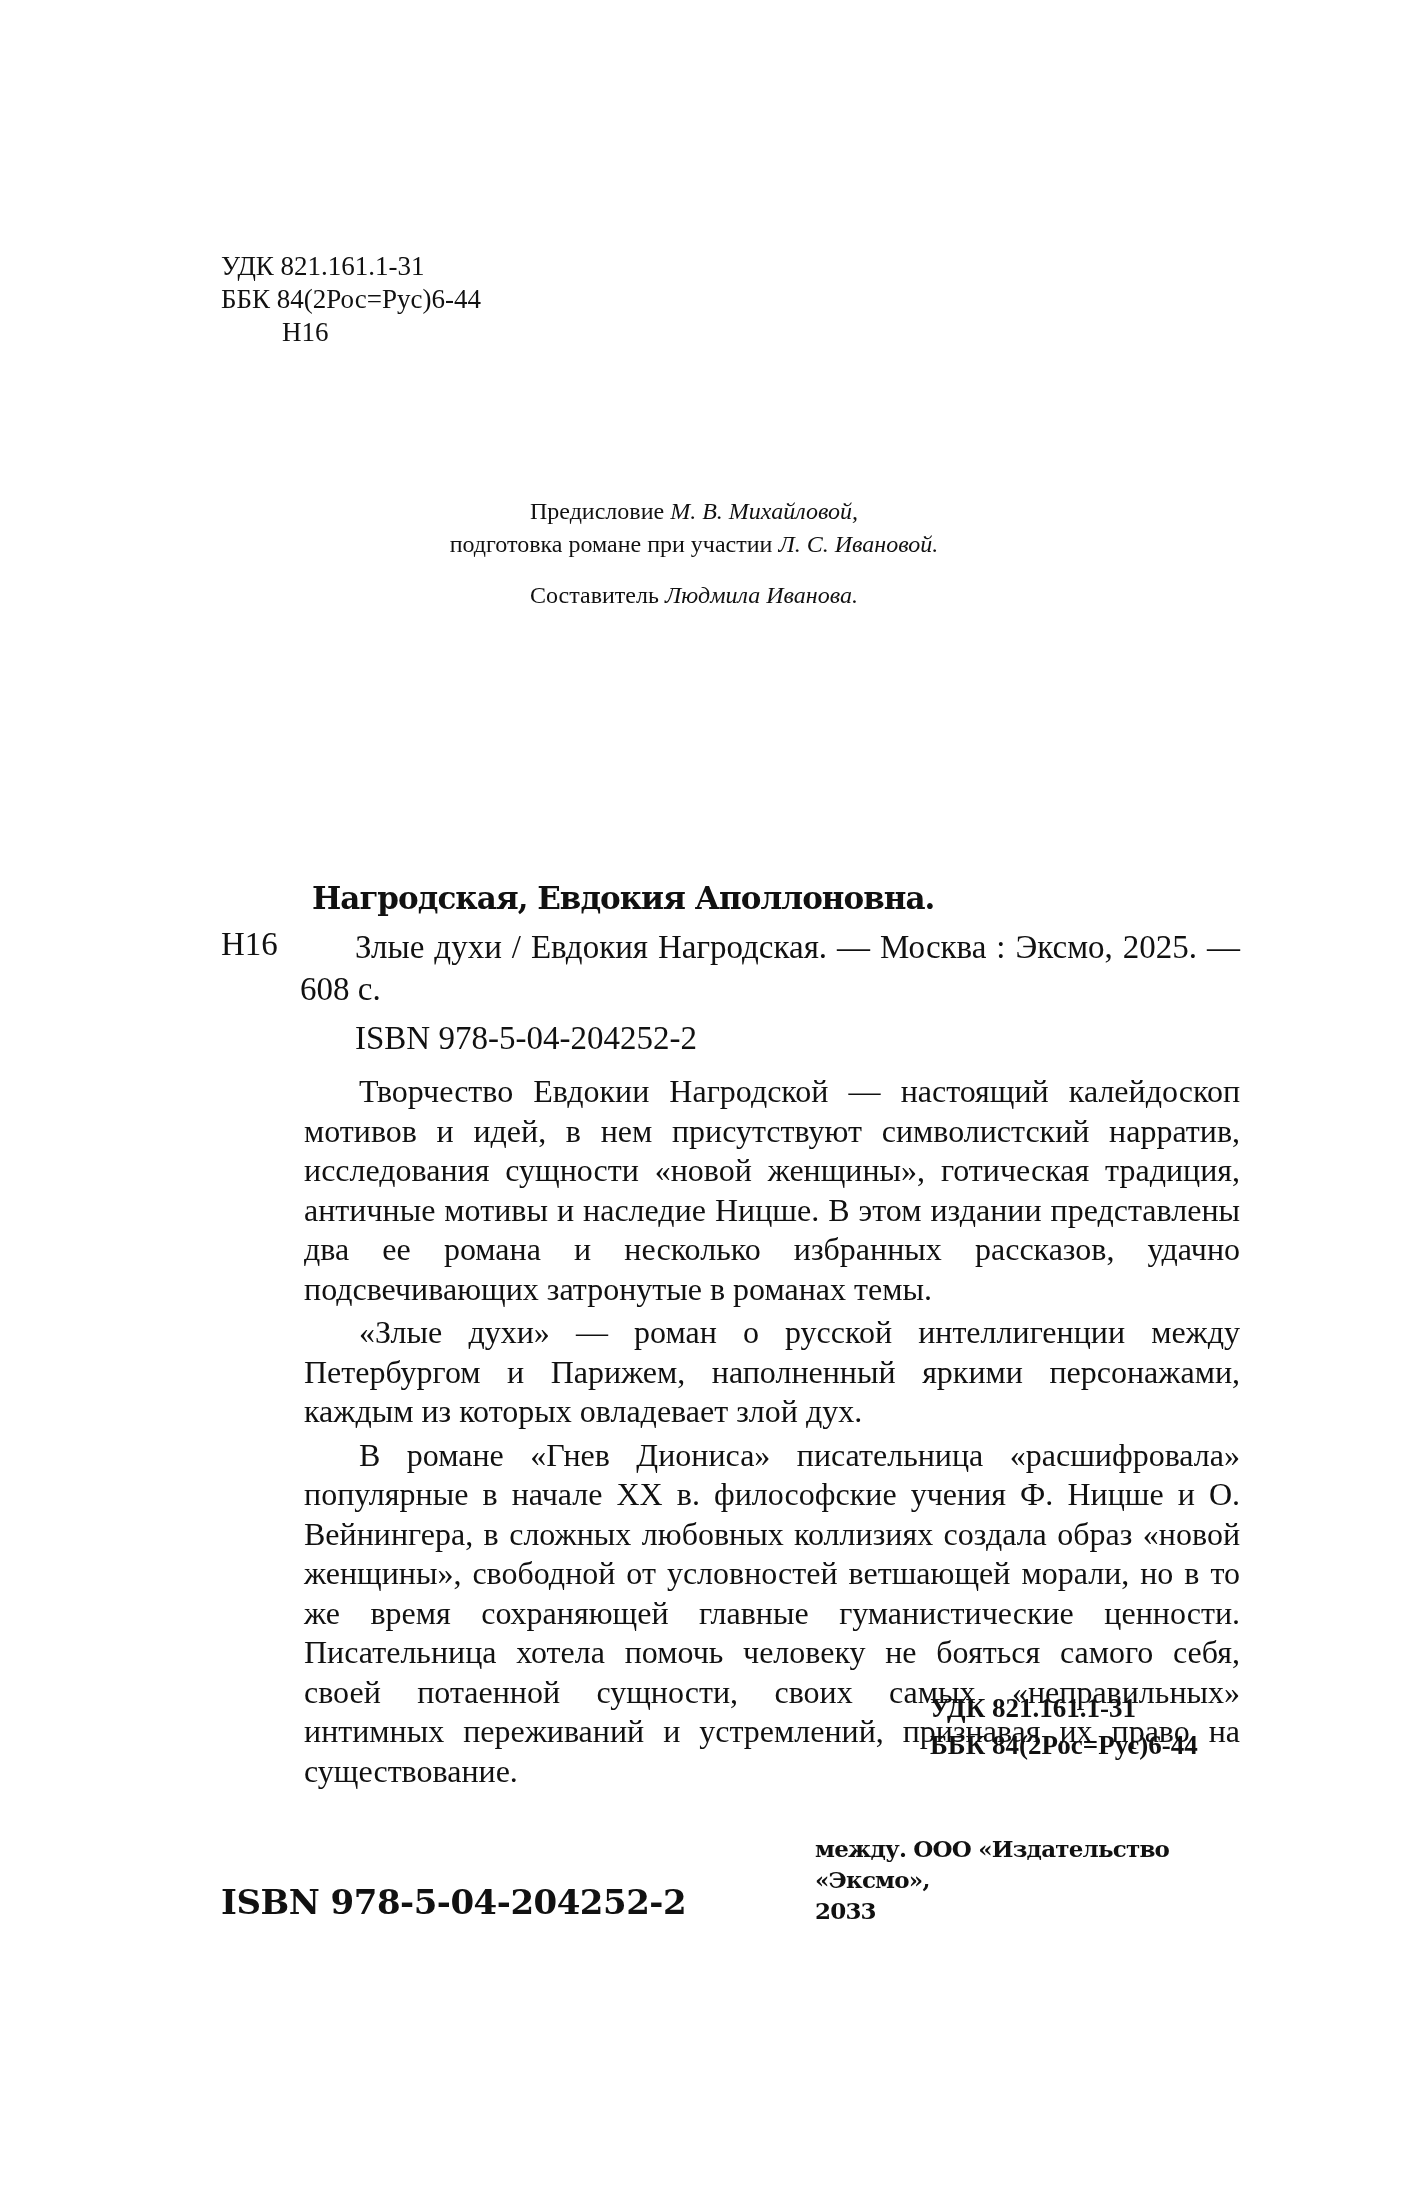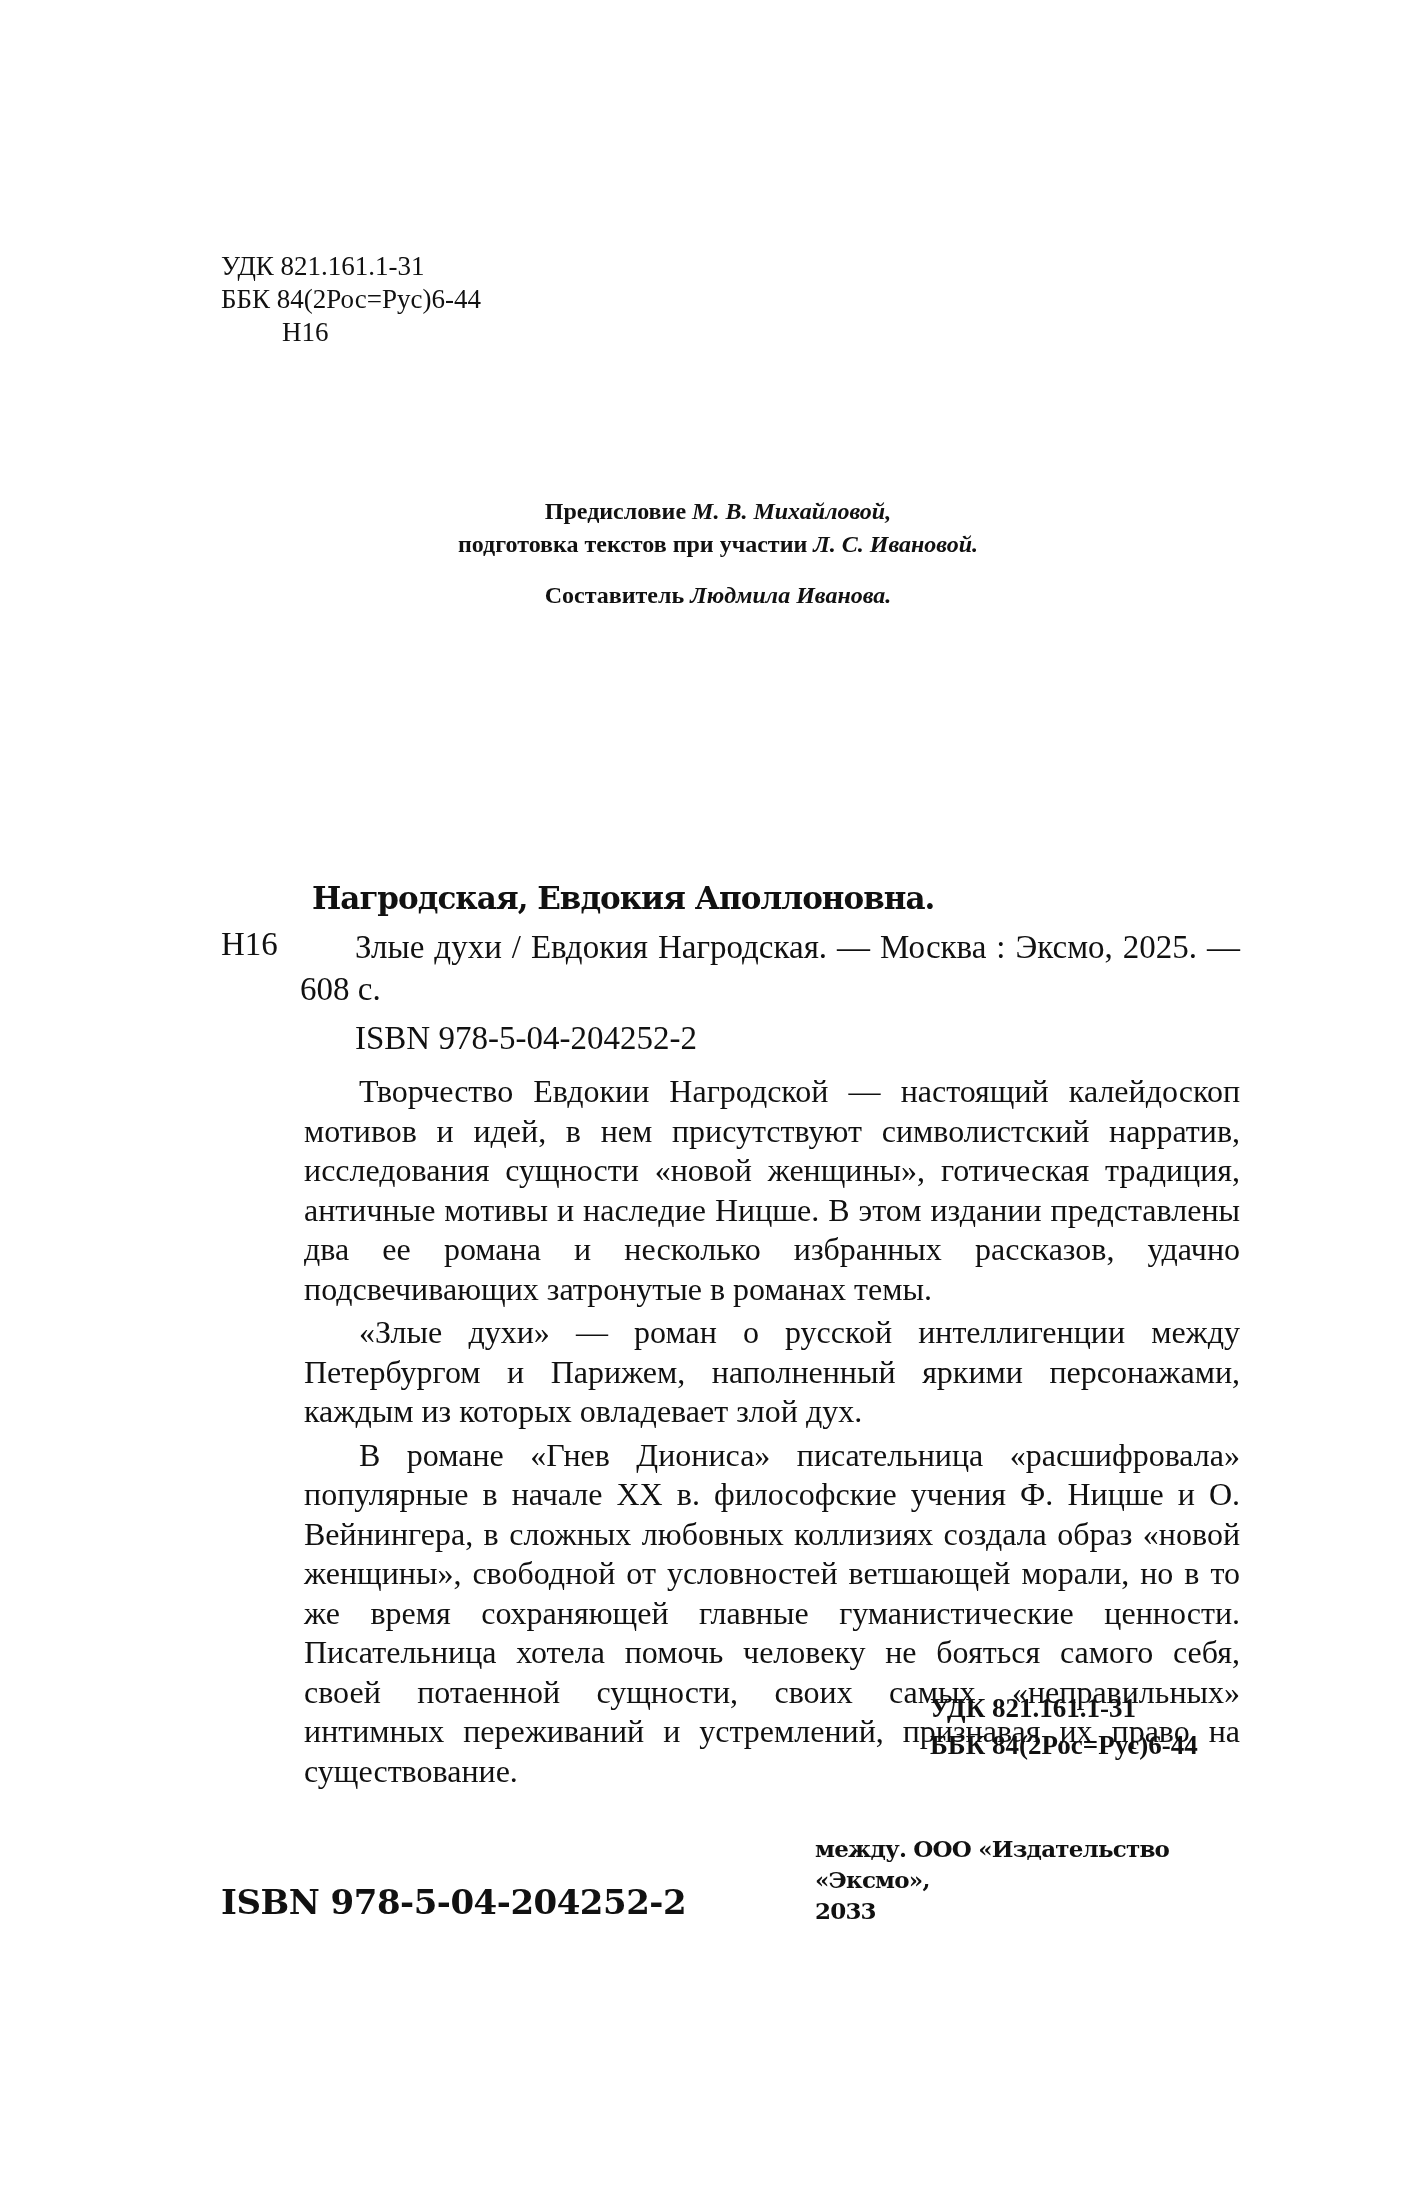--- a/index.html
+++ b/index.html
@@ -1,21 +1,21 @@
 <!DOCTYPE html>
 <html><head>
 <meta charset="utf-8">
 <style>
   html, body { margin:0; padding:0; background:#ffffff; }
   body { width:1407px; height:2185px; position:relative; overflow:hidden; color:#111; font-family:"DejaVu Serif","Liberation Serif",serif; }
   .abs { position:absolute; }
   .serif-cond { font-family:"Liberation Serif","DejaVu Serif",serif; }
   .udk-top { left:221px; top:250px; font-size:27px; line-height:33px; }
   .udk-top .indent { padding-left:61px; }
-  .credits { left:308px; width:820px; top:495px; text-align:center; font-size:24px; line-height:33px; font-family:"Liberation Serif",serif;font-weight:bold; }
+  .credits { left:284px; width:820px; top:495px; text-align:center; font-size:24px; line-height:33px; font-family:"Liberation Serif",serif; }
   .credits .gap { height:18px; }
   .credits i { font-style:italic; }
   .author { left:312px; top:880px; font-size:31px; font-weight:bold; font-family:"DejaVu Serif",serif; letter-spacing:-1px; }
   .code { left:221px; top:926px; font-size:33px; font-family:"Liberation Serif",serif; }
   .bib { left:300px; top:926px; width:940px; font-size:33px; line-height:42px; font-family:"Liberation Serif",serif; text-align:justify; text-align-last:left; }
   .isbn1 { left:355px; top:1020px; font-size:33px; font-family:"Liberation Serif",serif; }
   .annot { left:300px; top:1068px; width:944px; font-family:"Liberation Serif",serif; font-size:32px; line-height:39.5px; }
   .annot p { margin:4px; text-indent:55px; text-align:justify; }
   .udk-bot { left:930px; top:1690px; font-size:27px; line-height:37px; font-weight:bold; font-family:"Liberation Serif",serif; }
   .isbn2 { left:221px; top:1882px; font-size:34px; font-weight:bold; font-family:"DejaVu Serif",serif; letter-spacing:-0.5px; }
@@ -30,21 +30,21 @@
   <div>УДК 821.161.1-31</div>
   <div>ББК 84(2Рос=Рус)6-44</div>
   <div class="indent">Н16</div>
 </div>
 
 <div class="abs credits">
   <div>
     <span>Предисловие </span><i>М. В. Михайловой,</i>
   </div>
   <div>
-    <span>подготовка текстов при участии </span><i>Л. С. Ивановой.</i>
+    <span>подготовка романе при участии </span><i>Л. С. Ивановой.</i>
   </div>
   <div class="gap"></div>
   <div>
     <span>Составитель </span><i>Людмила Иванова.</i>
   </div>
 </div>
 
 <div class="abs author">Нагродская, Евдокия Аполлоновна.</div>
 <div class="abs code">Н16</div>
 <div class="abs bib"><span style="padding-left:55px"></span><span>Злые духи / Евдокия Нагродская. — Москва : Эксмо, 2025. — 608 с.</span></div>

